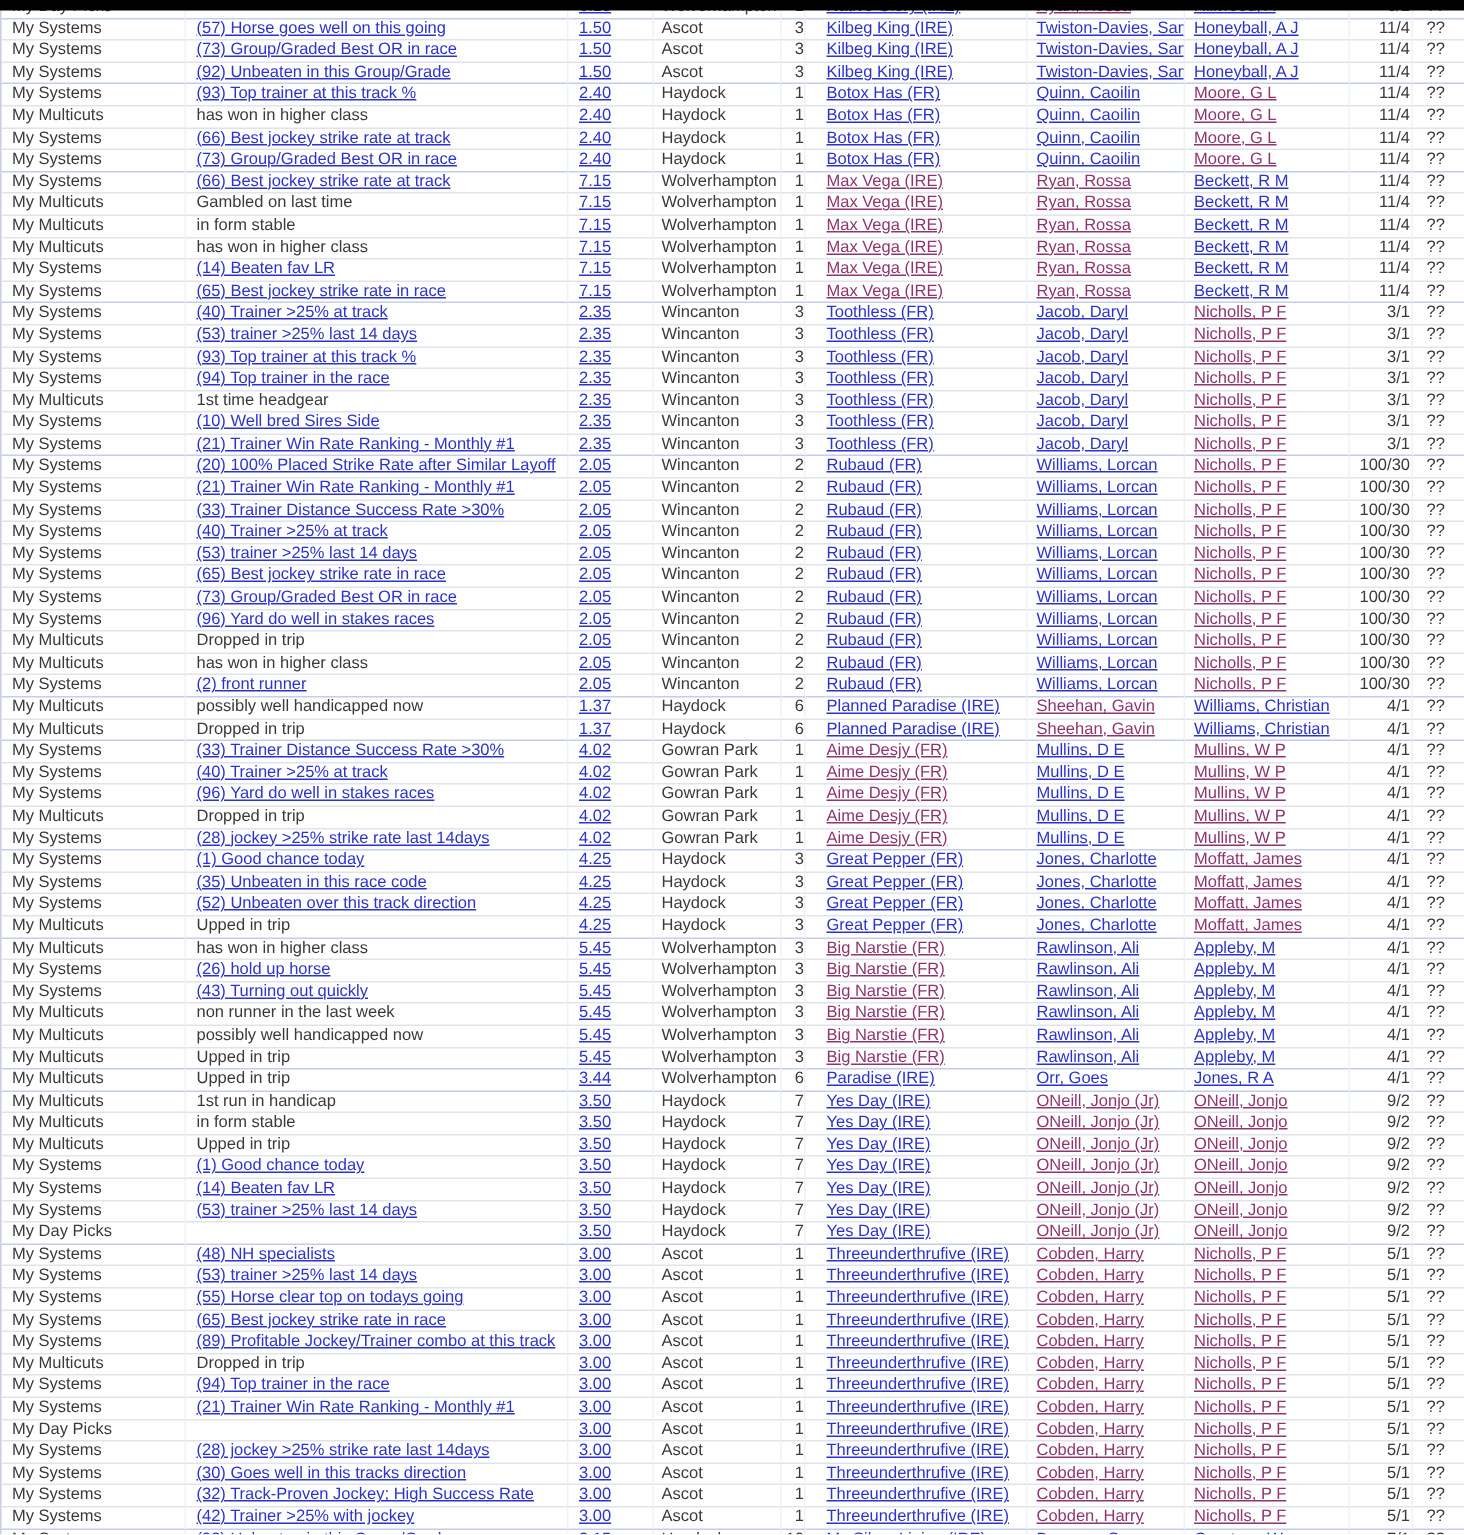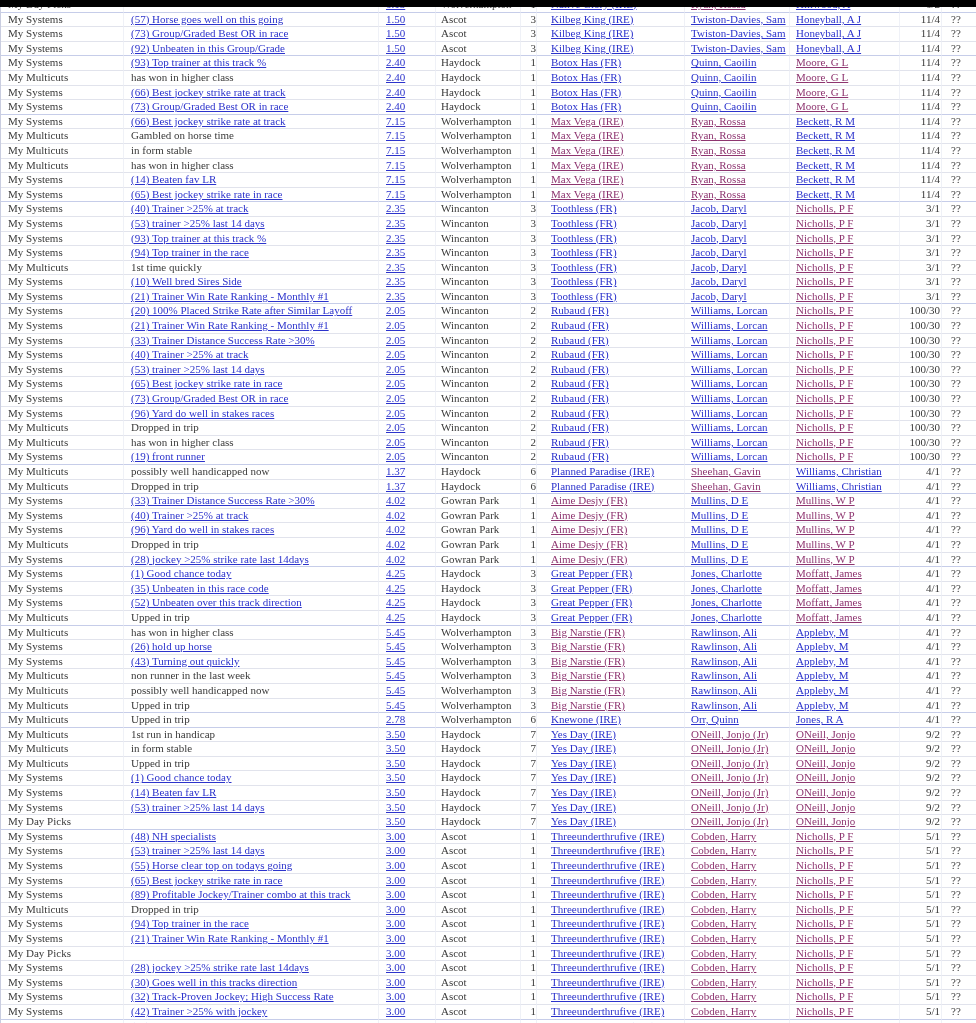--- a/index.html
+++ b/index.html
@@ -1,18 +1,18 @@
 <!DOCTYPE html>
 <html style="--link: #2c33cc; --visited: #8e3570; --text: #3a3a3a; --row-border: #e1e3ec; --group-border: #c6cde9;"><head>
 <meta charset="utf-8">
 <style>
   html,body{margin:0;padding:0;background:#fff;}
   .screen{
     position:relative;width:976px;height:1023px;overflow:hidden;background:#fff;
-    font-family:Liberation Serif, serif;font-size:11px;color:#3a3a3a;
+    font-family:Liberation Sans, sans-serif;font-size:11px;color:#3a3a3a;
   }
   .topbar{position:absolute;top:0;left:0;width:976px;height:7px;background:#000;z-index:5;}
   table.grid{
     position:absolute;top:-2px;left:0;width:976px;
     border-collapse:separate;border-spacing:0;table-layout:fixed;
     border-left:1px solid #c9cde0;
   }
   td{
     height:13.6px;line-height:13.6px;padding:0;
     border-bottom:1px solid var(--row-border);
@@ -156,21 +156,21 @@
           <td class="track"><span>Wolverhampton</span></td>
           <td class="num"><span>1</span></td>
           <td class="horse"><a class="visited" href="#">Max Vega (IRE)</a></td>
           <td class="jockey"><a class="visited" href="#">Ryan, Rossa</a></td>
           <td class="trainer"><a href="#">Beckett, R M</a></td>
           <td class="odds"><span>11/4</span></td>
           <td class="q"><span>??</span></td>
         </tr>
         <tr>
           <td class="cat"><span>My Multicuts</span></td>
-          <td class="desc"><span class="plain">Gambled on horse time</span></td>
+          <td class="desc"><span class="plain">Gambled on last time</span></td>
           <td class="time"><a href="#">7.15</a></td>
           <td class="track"><span>Wolverhampton</span></td>
           <td class="num"><span>1</span></td>
           <td class="horse"><a class="visited" href="#">Max Vega (IRE)</a></td>
           <td class="jockey"><a class="visited" href="#">Ryan, Rossa</a></td>
           <td class="trainer"><a href="#">Beckett, R M</a></td>
           <td class="odds"><span>11/4</span></td>
           <td class="q"><span>??</span></td>
         </tr>
         <tr>
@@ -264,21 +264,21 @@
           <td class="track"><span>Wincanton</span></td>
           <td class="num"><span>3</span></td>
           <td class="horse"><a href="#">Toothless (FR)</a></td>
           <td class="jockey"><a href="#">Jacob, Daryl</a></td>
           <td class="trainer"><a class="visited" href="#">Nicholls, P F</a></td>
           <td class="odds"><span>3/1</span></td>
           <td class="q"><span>??</span></td>
         </tr>
         <tr>
           <td class="cat"><span>My Multicuts</span></td>
-          <td class="desc"><span class="plain">1st time quickly</span></td>
+          <td class="desc"><span class="plain">1st time headgear</span></td>
           <td class="time"><a href="#">2.35</a></td>
           <td class="track"><span>Wincanton</span></td>
           <td class="num"><span>3</span></td>
           <td class="horse"><a href="#">Toothless (FR)</a></td>
           <td class="jockey"><a href="#">Jacob, Daryl</a></td>
           <td class="trainer"><a class="visited" href="#">Nicholls, P F</a></td>
           <td class="odds"><span>3/1</span></td>
           <td class="q"><span>??</span></td>
         </tr>
         <tr>
@@ -420,21 +420,21 @@
           <td class="track"><span>Wincanton</span></td>
           <td class="num"><span>2</span></td>
           <td class="horse"><a href="#">Rubaud (FR)</a></td>
           <td class="jockey"><a href="#">Williams, Lorcan</a></td>
           <td class="trainer"><a class="visited" href="#">Nicholls, P F</a></td>
           <td class="odds"><span>100/30</span></td>
           <td class="q"><span>??</span></td>
         </tr>
         <tr class="group-end">
           <td class="cat"><span>My Systems</span></td>
-          <td class="desc"><a href="#">(19) front runner</a></td>
+          <td class="desc"><a href="#">(2) front runner</a></td>
           <td class="time"><a href="#">2.05</a></td>
           <td class="track"><span>Wincanton</span></td>
           <td class="num"><span>2</span></td>
           <td class="horse"><a href="#">Rubaud (FR)</a></td>
           <td class="jockey"><a href="#">Williams, Lorcan</a></td>
           <td class="trainer"><a class="visited" href="#">Nicholls, P F</a></td>
           <td class="odds"><span>100/30</span></td>
           <td class="q"><span>??</span></td>
         </tr>
         <tr>
@@ -637,25 +637,25 @@
           <td class="num"><span>3</span></td>
           <td class="horse"><a class="visited" href="#">Big Narstie (FR)</a></td>
           <td class="jockey"><a href="#">Rawlinson, Ali</a></td>
           <td class="trainer"><a href="#">Appleby, M</a></td>
           <td class="odds"><span>4/1</span></td>
           <td class="q"><span>??</span></td>
         </tr>
         <tr class="group-end">
           <td class="cat"><span>My Multicuts</span></td>
           <td class="desc"><span class="plain">Upped in trip</span></td>
-          <td class="time"><a href="#">2.78</a></td>
+          <td class="time"><a href="#">3.44</a></td>
           <td class="track"><span>Wolverhampton</span></td>
           <td class="num"><span>6</span></td>
-          <td class="horse"><a href="#">Knewone (IRE)</a></td>
-          <td class="jockey"><a href="#">Orr, Quinn</a></td>
+          <td class="horse"><a href="#">Paradise (IRE)</a></td>
+          <td class="jockey"><a href="#">Orr, Goes</a></td>
           <td class="trainer"><a href="#">Jones, R A</a></td>
           <td class="odds"><span>4/1</span></td>
           <td class="q"><span>??</span></td>
         </tr>
         <tr>
           <td class="cat"><span>My Multicuts</span></td>
           <td class="desc"><span class="plain">1st run in handicap</span></td>
           <td class="time"><a href="#">3.50</a></td>
           <td class="track"><span>Haydock</span></td>
           <td class="num"><span>7</span></td>

